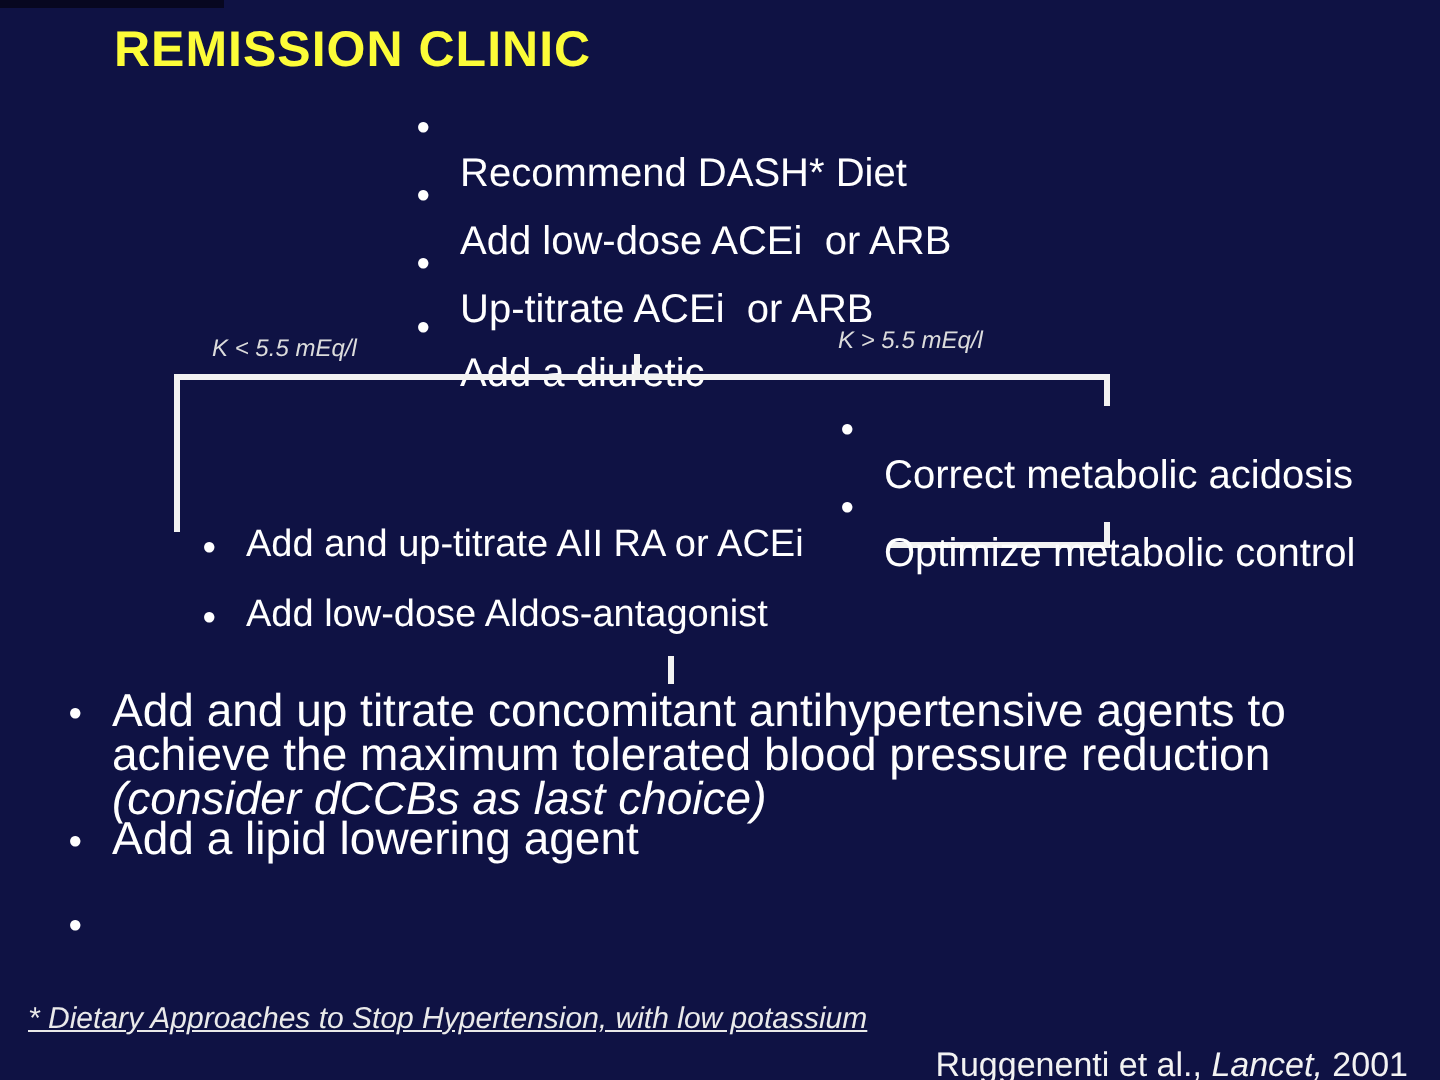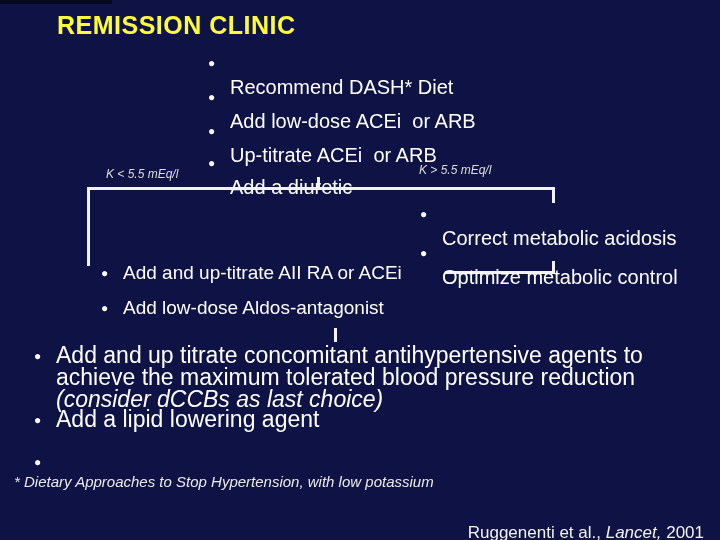--- a/index.html
+++ b/index.html
@@ -92,17 +92,17 @@
   </div>
 
   <div class="abs brow" style="left:34px;top:409px;height:21px;">
     <span class="bullet">●</span>
     <span class="btxt sz18">Add a lipid lowering agent</span>
   </div>
   <div class="abs brow" style="left:34px;top:451px;height:21px;">
     <span class="bullet">●</span>
   </div>
 
-  <div id="footnote" class="abs" style="left:14px;top:473px;">* Dietary Approaches to Stop Hypertension, with low potassium</div>
+  <div id="footnote" class="abs" style="left:14px;top:501px;text-decoration:underline;">* Dietary Approaches to Stop Hypertension, with low potassium</div>
 
   <div id="citation" class="abs" style="right:16px;top:510px;margin-top:13px;"><span>Ruggenenti et al., </span><span class="it">Lancet,</span><span> 2001</span></div>
 
 </div>
 
 </body></html>

